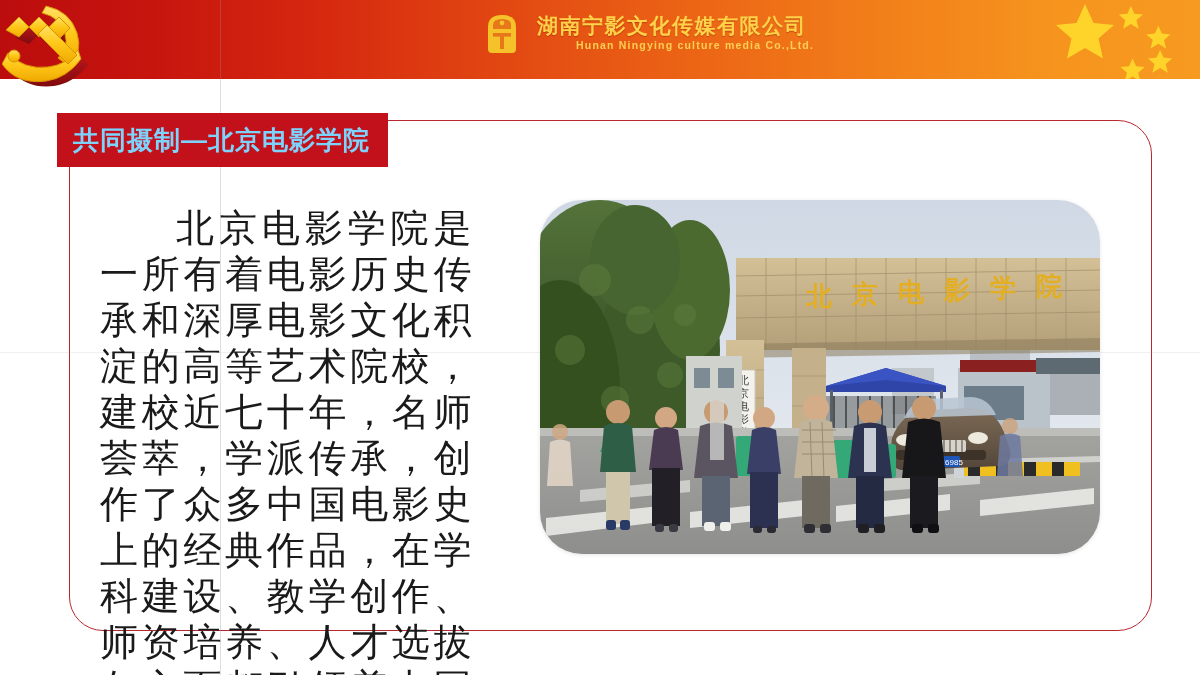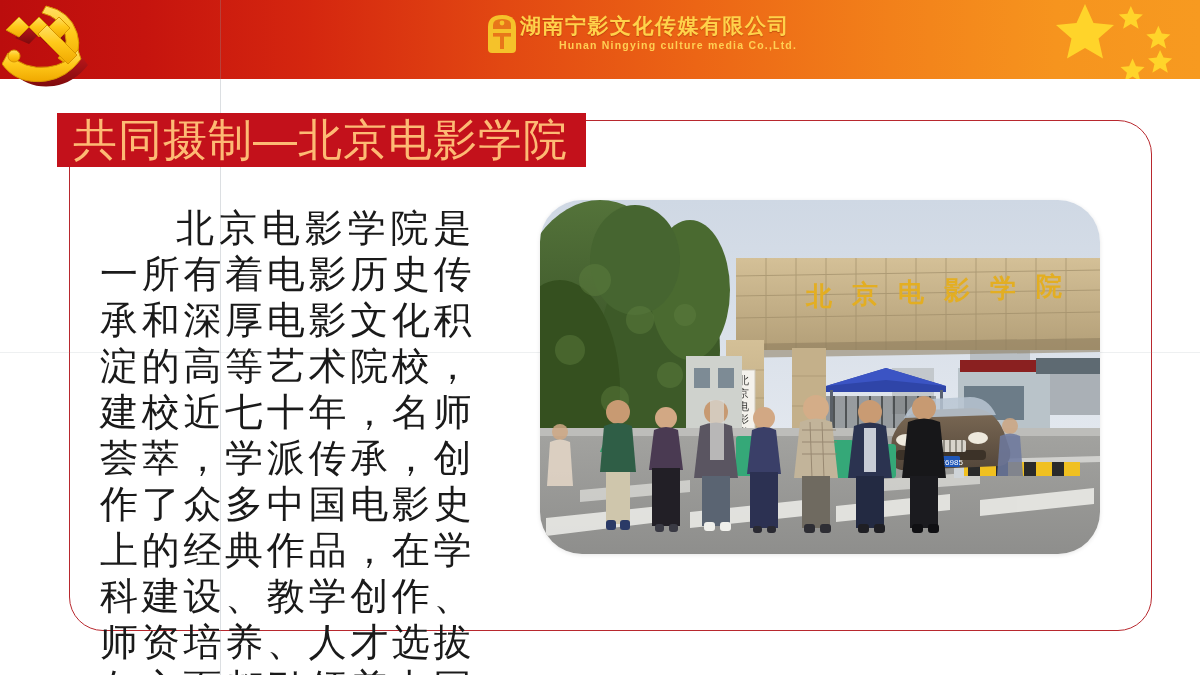--- a/index.html
+++ b/index.html
@@ -21,21 +21,21 @@
     position: absolute; left: 0; top: 0;
     width: 1200px; height: 79px;
     background: linear-gradient(90deg,
         #bb0d0d 0%, #c6140e 12%, #d5270f 26%,
         #e24812 42%, #ec6515 58%, #f2801a 74%,
         #f6941e 88%, #f79a20 100%);
     z-index: 2;
   }
   .header-logo-group {
     position: absolute; left: 484px; top: 11px;
-    display: flex; align-items: center; gap: 0;
+    display: flex; align-items: center; gap: 17px;
     z-index: 5;
   }
   .seal-icon {
     width: 36px; height: 44px;
     display: block;
   }
   .header-texts { display: flex; flex-direction: column; gap: 1px; }
   .header-cn {
     font-size: 21px; font-weight: 700; color: #ffd24a;
     letter-spacing: 1.5px; line-height: 1.15;
@@ -87,21 +87,21 @@
 
   
   .title-banner {
     position: absolute; left: 57px; top: 113px;
     height: 54px; padding: 0 18px 0 16px;
     background: #c3111b;
     display: flex; align-items: center;
     z-index: 8;
   }
   .title-banner-text {
-    font-size: 44px; font-weight: 400; color: #fdba74;
+    font-size: 26px; font-weight: 700; color: #7dd3fc;
     letter-spacing: 1px; line-height: 1;
     white-space: nowrap;
   }
 
   
   .body-text {
     position: absolute;
     left: 100px; top: 205px;
     width: 372px;
     font-size: 38px;

